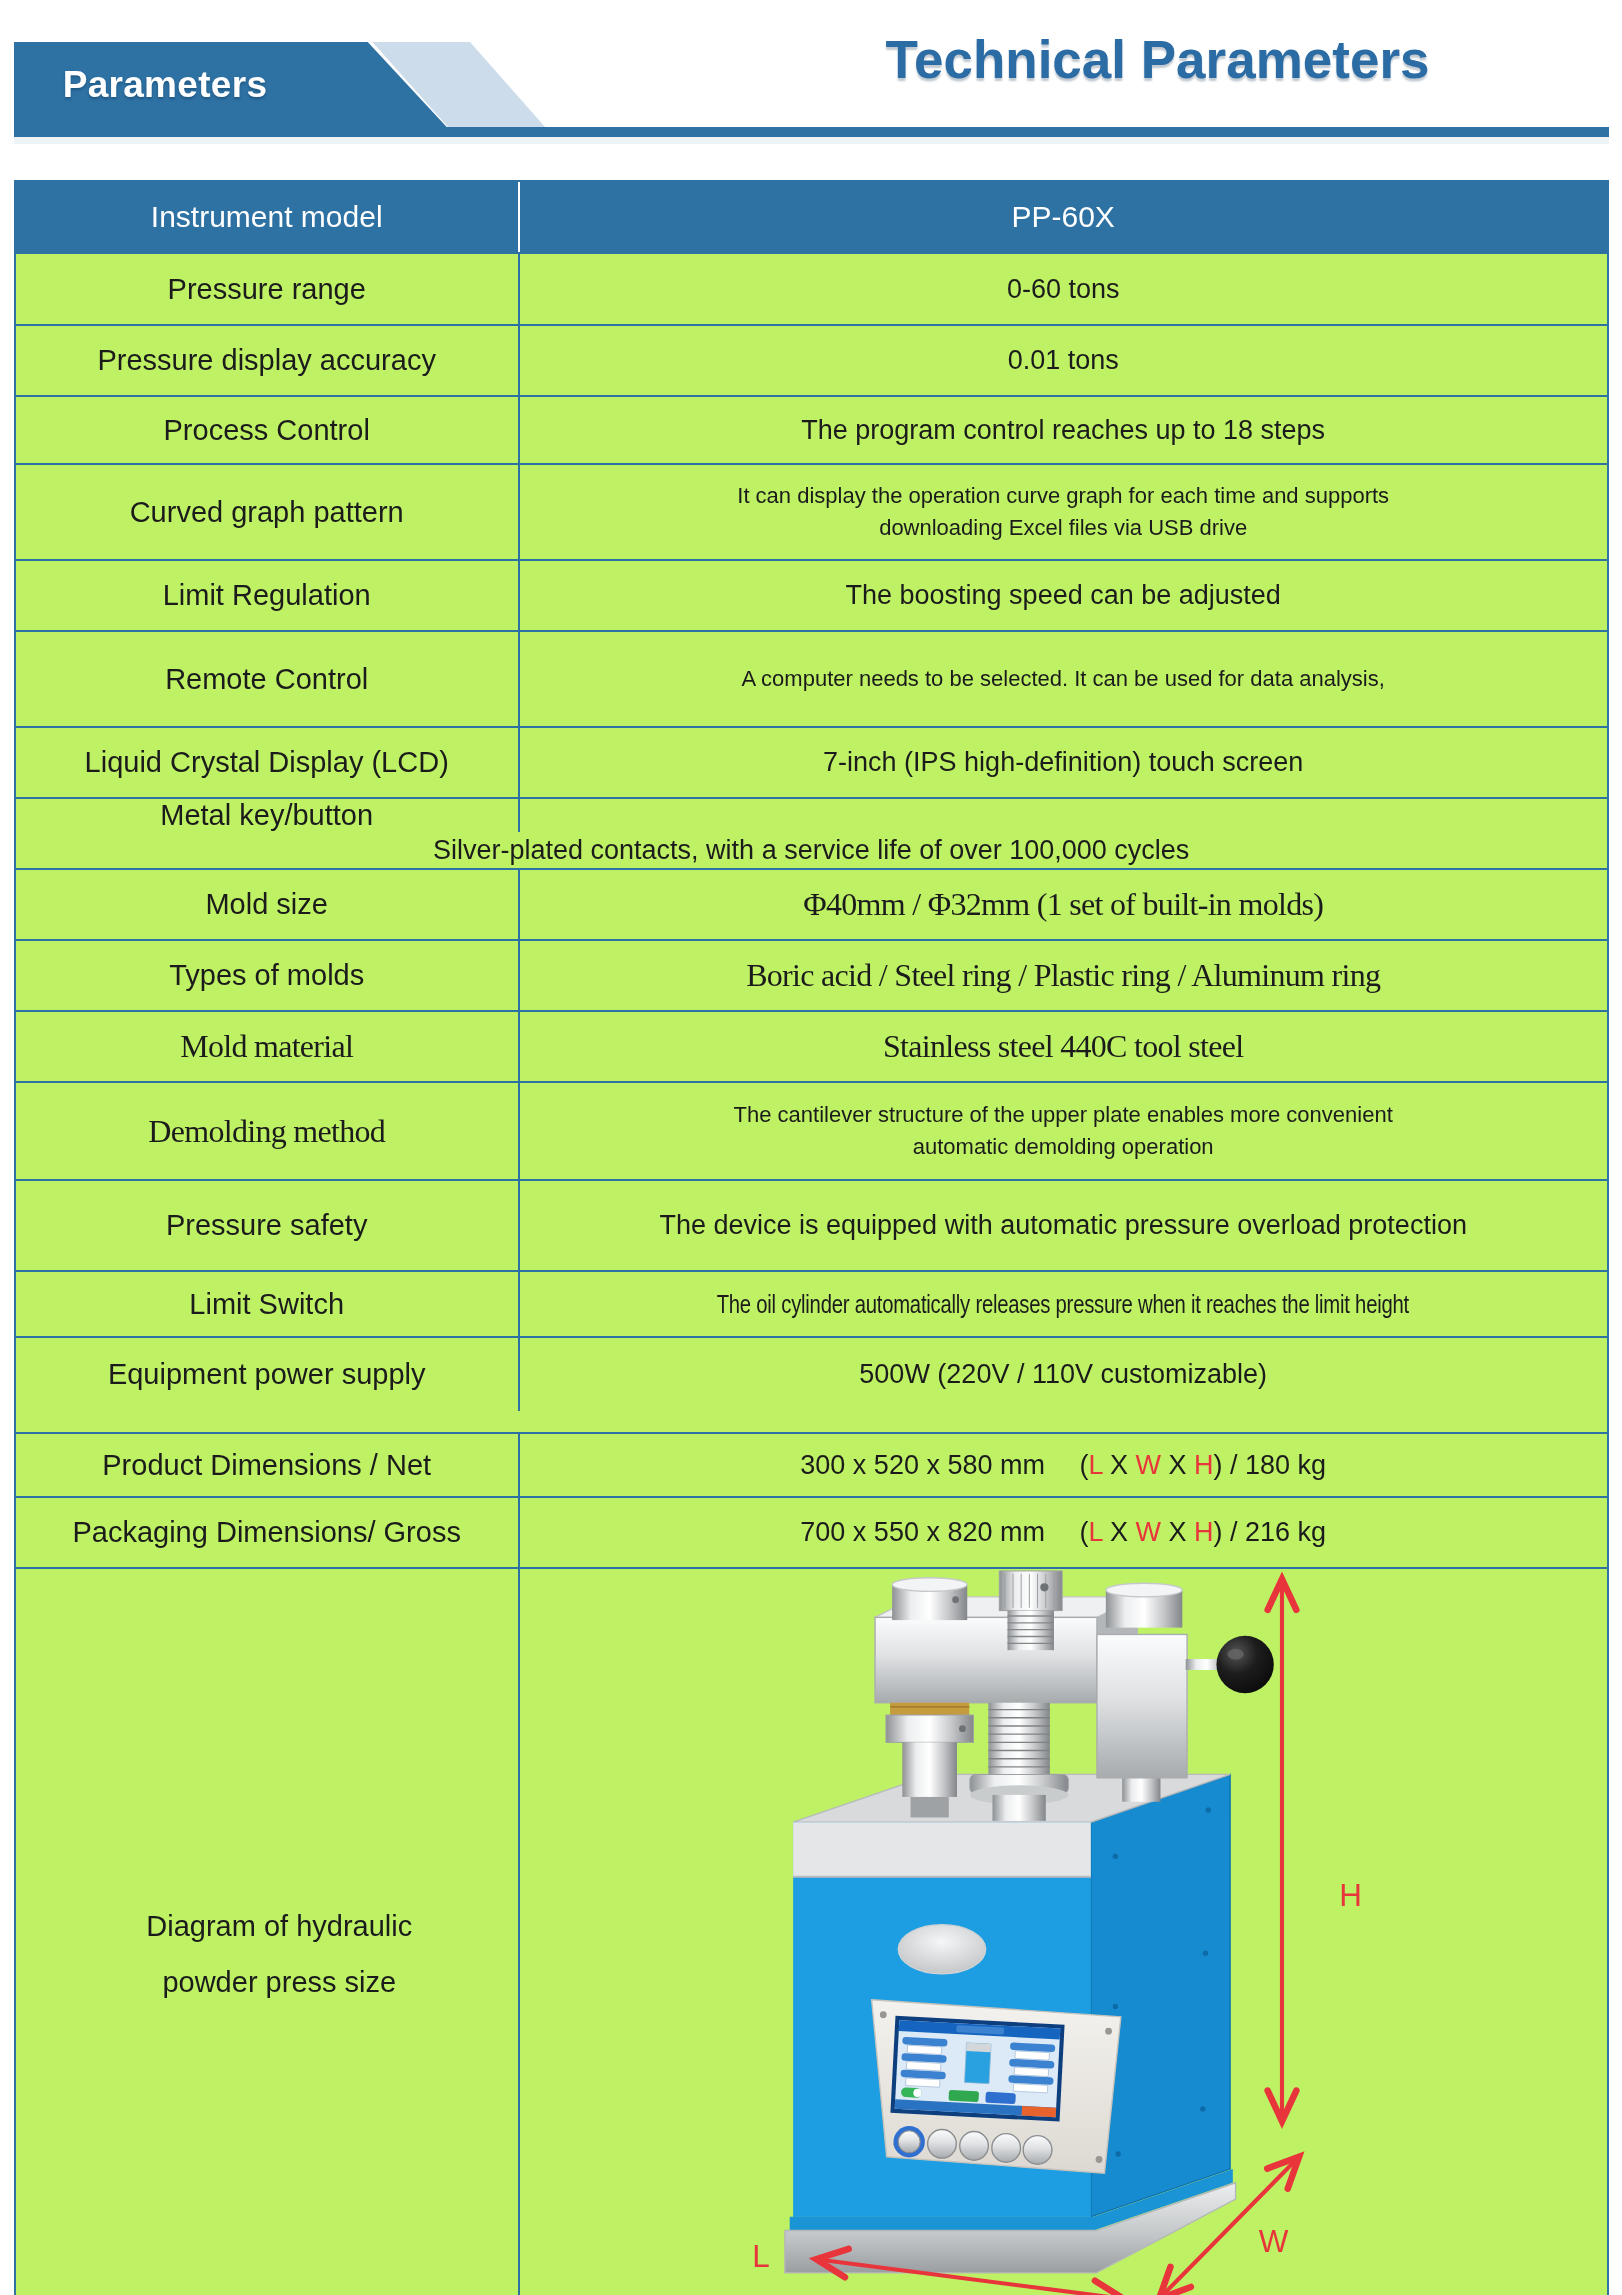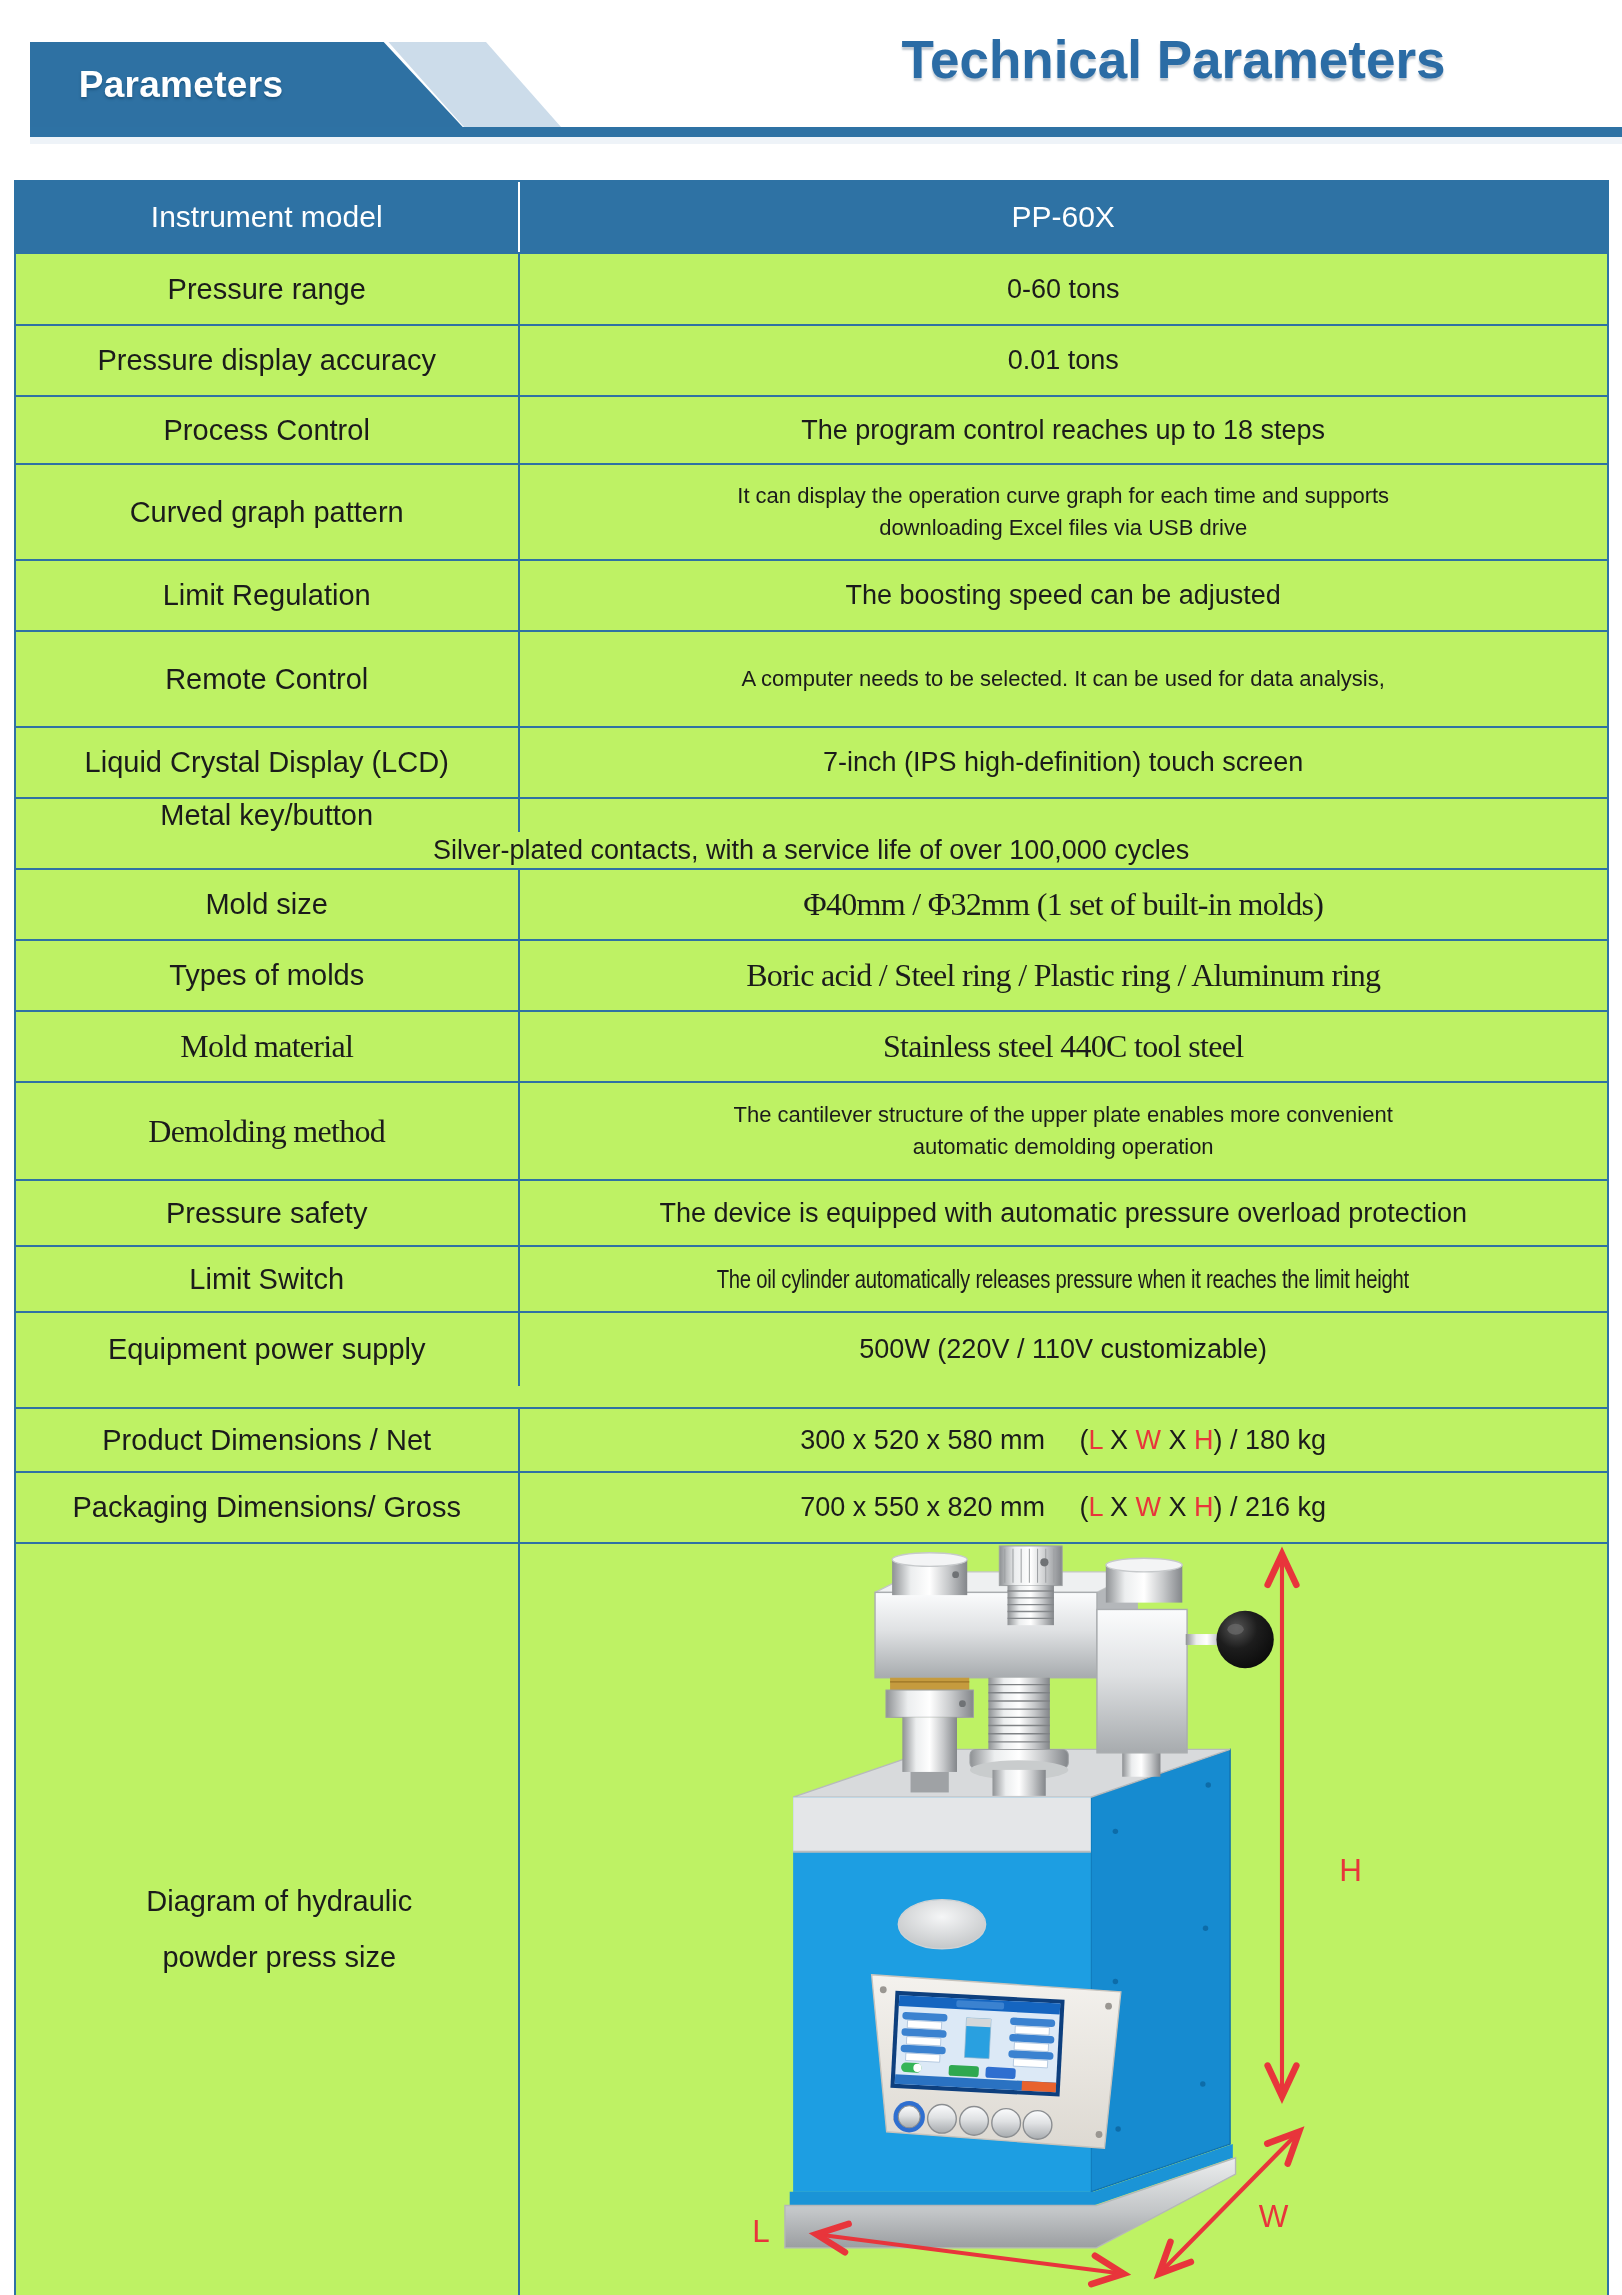--- a/index.html
+++ b/index.html
@@ -1,19 +1,19 @@
 <!DOCTYPE html>
 <html style="font-size:11px"><head>
 <meta charset="utf-8">
 <style>
   html,body{margin:0;padding:0;background:#ffffff;}
   body{width:1623px;height:2295px;position:relative;font-family:"Liberation Sans",sans-serif;color:#1b1b1b;overflow:hidden;}
 
   
-  .hdr{position:absolute;left:16px;top:0;width:1595px;height:167px;}
+  .hdr{position:absolute;left:0;top:0;width:1595px;height:167px;}
   .hdr-bar{position:absolute;left:13.7px;top:127px;width:1595px;height:9.6px;background:#2E72A4;}
   .hdr-bar-shadow{position:absolute;left:13.7px;top:137px;width:1595px;height:6.8px;background:#eef3f8;}
   .banner-light{position:absolute;left:369px;top:42px;width:191px;height:85px;
     clip-path:polygon(3.4px 0,101px 0,176px 85px,79px 85px);background:#CCDCEA;}
   .banner-dark{position:absolute;left:13.7px;top:42px;width:478px;height:85px;
     clip-path:polygon(0 0,354px 0,433px 85px,0 85px);background:#2E71A3;
     display:flex;align-items:center;}
   .banner-dark span{padding-left:49px;font-size:37px;font-weight:bold;color:#ffffff;
     letter-spacing:0.3px;text-shadow:0 2px 2.7px rgba(0,40,70,.35);}
   .page-title{position:absolute;left:724px;top:29px;width:867px;text-align:center;
@@ -132,21 +132,21 @@
         <div class="c2 mono">
           <span><span>Stainless steel 440C tool steel</span></span>
         </div>
       </div>
       <div class="row" style="height: 98px;">
         <div class="c1 mono">Demolding method</div>
         <div class="c2 small2">
           <span class="wrap"><span>The cantilever structure of the upper plate enables more convenient</span><br><span>automatic demolding operation</span></span>
         </div>
       </div>
-      <div class="row" style="height: 66px;">
+      <div class="row" style="height: 91px;">
         <div class="c1">Pressure safety</div>
         <div class="c2">
           <span><span>The device is equipped with automatic pressure overload protection</span></span>
         </div>
       </div>
       <div class="row" style="height: 66px;">
         <div class="c1">Limit Switch</div>
         <div class="c2">
           <span class="cond"><span>The oil cylinder automatically releases pressure when it reaches the limit height</span></span>
         </div>

